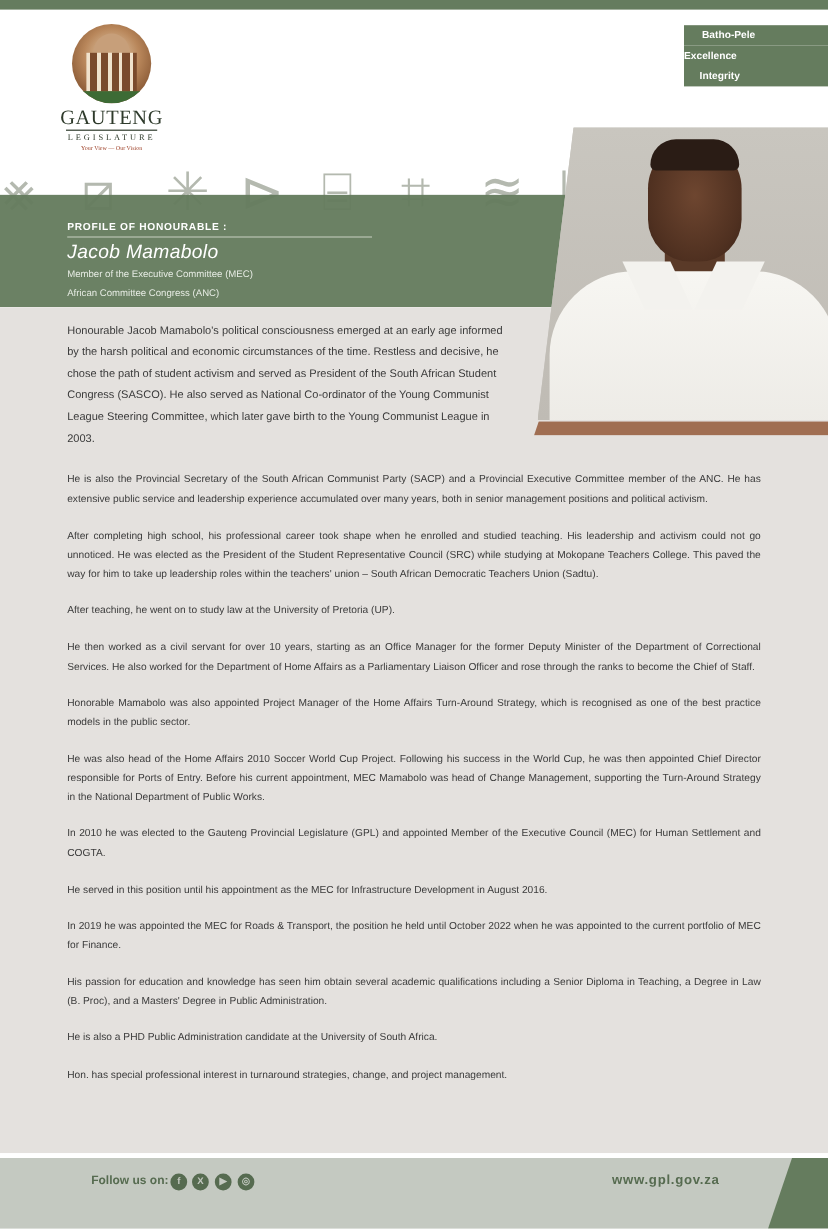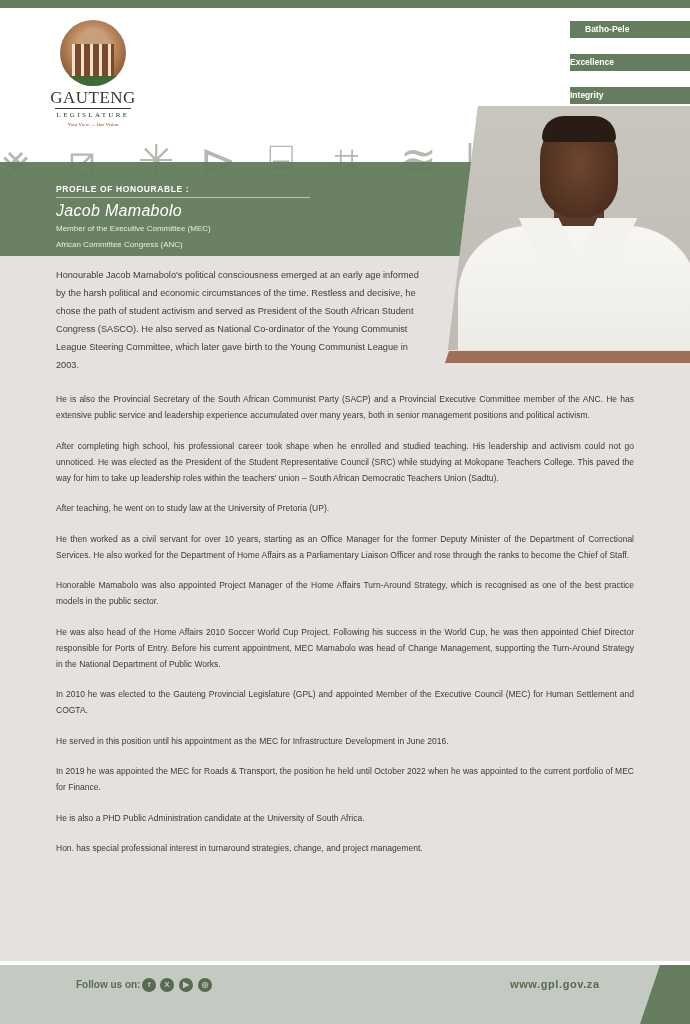--- a/index.html
+++ b/index.html
@@ -17,24 +17,24 @@
     .logo-emblem .cols { position: absolute; left: 12px; top: 24px; width: 42px; height: 32px;
       background: repeating-linear-gradient(90deg, #f0e2cc 0 3px, #7a4a2c 3px 9px); }
     .logo-emblem .grass { position: absolute; left: 0; bottom: 0; width: 100%; height: 10px; background: #3d6b35; }
     .logo-name { font-family: "Liberation Serif", serif; font-size: 17px; color: #2f3b2c; letter-spacing: 0.5px; margin-top: 3px; line-height: 18px; }
     .logo-rule { width: 76px; height: 1px; background: #2f3b2c; margin: 1px auto 2px; }
     .logo-sub { font-family: "Liberation Serif", serif; font-size: 7px; letter-spacing: 2.4px; color: #2f3b2c; line-height: 9px; }
     .logo-tag { font-family: "Liberation Serif", serif; font-size: 5px; color: #9b3b22; margin-top: 2px; }
 
     
     .values { position: absolute; left: 570px; top: 21px; width: 120px; }
-    .value-tag { height: 17px; background: #657c5e; color: #ffffff; font-weight: bold; font-size: 8.5px; line-height: 17px; margin-bottom: 16px; }
+    .value-tag { height: 17px; background: #657c5e; color: #ffffff; font-weight: bold; font-size: 8.5px; line-height: 17px; margin-bottom: 0; }
     .value-tag:nth-child(1) { padding-left: 15px; }
     .value-tag:nth-child(2) { }
-    .value-tag:nth-child(3) { }
+    .value-tag:nth-child(3) { padding-left: 13px; }
 
     
     .pattern { position: absolute; left: 0; top: 131px; width: 520px; height: 57px; overflow: hidden; }
     .glyph { position: absolute; top: 2px; color: #b4b9af; font-size: 44px; line-height: 56px; font-family: "DejaVu Sans", sans-serif; }
 
     
     .banner { position: absolute; left: 0; top: 162px; width: 500px; height: 94px; background: rgba(101,124,94,0.96);
       clip-path: polygon(0 0, 100% 0, 92% 100%, 0 100%); }
     .banner-label { position: absolute; left: 56px; top: 184px; color: #ffffff; font-weight: bold; font-size: 8.5px; letter-spacing: 0.6px; }
     .banner-rule { position: absolute; left: 56px; top: 197px; width: 254px; height: 1px; background: #b9c4b3; }
@@ -132,22 +132,23 @@
 <div class="intro">Honourable Jacob Mamabolo's political consciousness emerged at an early age informed by the harsh political and economic circumstances of the time. Restless and decisive, he chose the path of student activism and served as President of the South African Student Congress (SASCO). He also served as National Co-ordinator of the Young Communist League Steering Committee, which later gave birth to the Young Communist League in 2003.</div>
 
 <div class="body">
   <p>He is also the Provincial Secretary of the South African Communist Party (SACP) and a Provincial Executive Committee member of the ANC. He has extensive public service and leadership experience accumulated over many years, both in senior management positions and political activism.</p>
   <p>After completing high school, his professional career took shape when he enrolled and studied teaching. His leadership and activism could not go unnoticed. He was elected as the President of the Student Representative Council (SRC) while studying at Mokopane Teachers College. This paved the way for him to take up leadership roles within the teachers' union – South African Democratic Teachers Union (Sadtu).</p>
   <p>After teaching, he went on to study law at the University of Pretoria (UP).</p>
   <p>He then worked as a civil servant for over 10 years, starting as an Office Manager for the former Deputy Minister of the Department of Correctional Services. He also worked for the Department of Home Affairs as a Parliamentary Liaison Officer and rose through the ranks to become the Chief of Staff.</p>
   <p>Honorable Mamabolo was also appointed Project Manager of the Home Affairs Turn-Around Strategy, which is recognised as one of the best practice models in the public sector.</p>
   <p>He was also head of the Home Affairs 2010 Soccer World Cup Project. Following his success in the World Cup, he was then appointed Chief Director responsible for Ports of Entry. Before his current appointment, MEC Mamabolo was head of Change Management, supporting the Turn-Around Strategy in the National Department of Public Works.</p>
   <p>In 2010 he was elected to the Gauteng Provincial Legislature (GPL) and appointed Member of the Executive Council (MEC) for Human Settlement and COGTA.</p>
-  <p>He served in this position until his appointment as the MEC for Infrastructure Development in June 2016.</p>
+  <p>He served in this position until his appointment as the MEC for Infrastructure Development in August 2016.</p>
   <p>In 2019 he was appointed the MEC for Roads &amp; Transport, the position he held until October 2022 when he was appointed to the current portfolio of MEC for Finance.</p>
+  <p>His passion for education and knowledge has seen him obtain several academic qualifications including a Senior Diploma in Teaching, a Degree in Law (B. Proc), and a Masters' Degree in Public Administration.</p>
   <p>He is also a PHD Public Administration candidate at the University of South Africa.</p>
   <p>Hon. has special professional interest in turnaround strategies, change, and project management.</p>
 </div>
 
 <div class="footer-gap"></div>
 <div class="footer">
   <div class="footer-slash"></div>
   <div class="follow">Follow us on:</div>
   <a class="social" style="left:142px;">f</a>
   <a class="social" style="left:160px;">X</a>

